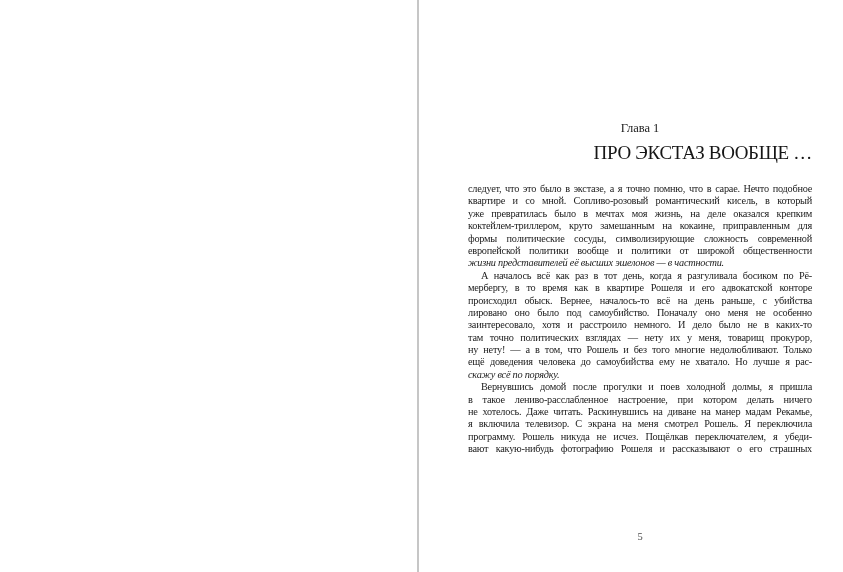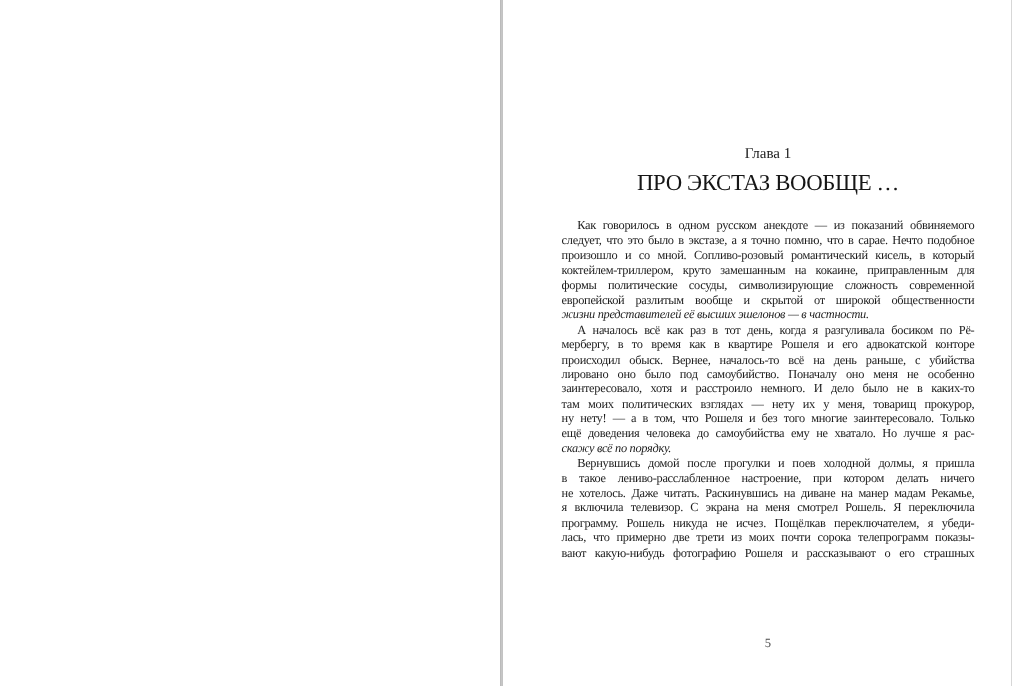--- a/index.html
+++ b/index.html
@@ -5,21 +5,21 @@
   html, body {
     margin: 0;
     padding: 0;
     background: #ffffff;
     font-family: "Liberation Serif", "DejaVu Serif", serif;
   }
   .spread {
     position: relative;
     width: 843px;
     height: 572px;
-    background: #737373;
+    background: #e5e5e5;
     overflow: hidden;
   }
   .page-left {
     position: absolute;
     left: 0; top: 0;
     width: 417px;
     height: 572px;
     background: #ffffff;
   }
   .gutter-divider {
@@ -44,21 +44,21 @@
   }
   .chapter-label {
     margin-top: 121px;
     text-align: center;
     font-size: 12.5px;
     line-height: 14px;
     color: #1c1c1c;
   }
   .chapter-title {
     margin: 7px 0 0 0;
-    text-align: center;
+    text-align: right;
     font-size: 19px;
     font-weight: normal;
     letter-spacing: -0.3px;
     line-height: 22px;
     color: #161616;
   }
   .body-text {
     margin-top: 19px;
     font-size: 10.3px;
     letter-spacing: -0.25px;
@@ -95,46 +95,45 @@
   <div class="page-left"></div>
 
   <div class="gutter-divider" style="background: rgb(198, 198, 198);"></div>
 
   <div class="page-right">
     <div class="text-column">
       <div class="chapter-label">Глава 1</div>
       <h1 class="chapter-title">ПРО ЭКСТАЗ ВООБЩЕ …</h1>
       <div class="body-text">
           <div class="paragraph">
-            <div class="line first">Как говорилось в одном русском анекдоте — из показаний обвиняемого</div>
             <div class="line">следует, что это было в экстазе, а я точно помню, что в сарае. Нечто подобное</div>
-            <div class="line">произошло и со мной. Сопливо-розовый романтический кисель, в который</div>
+            <div class="line">квартире и со мной. Сопливо-розовый романтический кисель, в который</div>
+            <div class="line">уже превратилась было в мечтах моя жизнь, на деле оказался крепким</div>
             <div class="line">коктейлем-триллером, круто замешанным на кокаине, приправленным для</div>
             <div class="line">формы политические сосуды, символизирующие сложность современной</div>
-            <div class="line">европейской разлитым вообще и скрытой от широкой общественности</div>
+            <div class="line">европейской политики вообще и политики от широкой общественности</div>
             <div class="line flush-last">жизни представителей её высших эшелонов — в частности.</div>
           </div>
           <div class="paragraph">
             <div class="line first">А началось всё как раз в тот день, когда я разгуливала босиком по Рё-</div>
             <div class="line">мербергу, в то время как в квартире Рошеля и его адвокатской конторе</div>
             <div class="line">происходил обыск. Вернее, началось-то всё на день раньше, с убийства</div>
             <div class="line">лировано оно было под самоубийство. Поначалу оно меня не особенно</div>
             <div class="line">заинтересовало, хотя и расстроило немного. И дело было не в каких-то</div>
-            <div class="line">там моих политических взглядах — нету их у меня, товарищ прокурор,</div>
-            <div class="line">ну нету! — а в том, что Рошеля и без того многие заинтересовало. Только</div>
+            <div class="line">там точно политических взглядах — нету их у меня, товарищ прокурор,</div>
+            <div class="line">ну нету! — а в том, что Рошель и без того многие недолюбливают. Только</div>
             <div class="line">ещё доведения человека до самоубийства ему не хватало. Но лучше я рас-</div>
             <div class="line flush-last">скажу всё по порядку.</div>
           </div>
           <div class="paragraph">
             <div class="line first">Вернувшись домой после прогулки и поев холодной долмы, я пришла</div>
             <div class="line">в такое лениво-расслабленное настроение, при котором делать ничего</div>
             <div class="line">не хотелось. Даже читать. Раскинувшись на диване на манер мадам Рекамье,</div>
             <div class="line">я включила телевизор. С экрана на меня смотрел Рошель. Я переключила</div>
             <div class="line">программу. Рошель никуда не исчез. Пощёлкав переключателем, я убеди-</div>
-            <div class="line">лась, что примерно две трети из моих почти сорока телепрограмм показы-</div>
             <div class="line">вают какую-нибудь фотографию Рошеля и рассказывают о его страшных</div>
           </div>
         </div>
     </div>
     <div class="page-number">5</div>
   </div>
 
 </div>
 
 </body></html>

